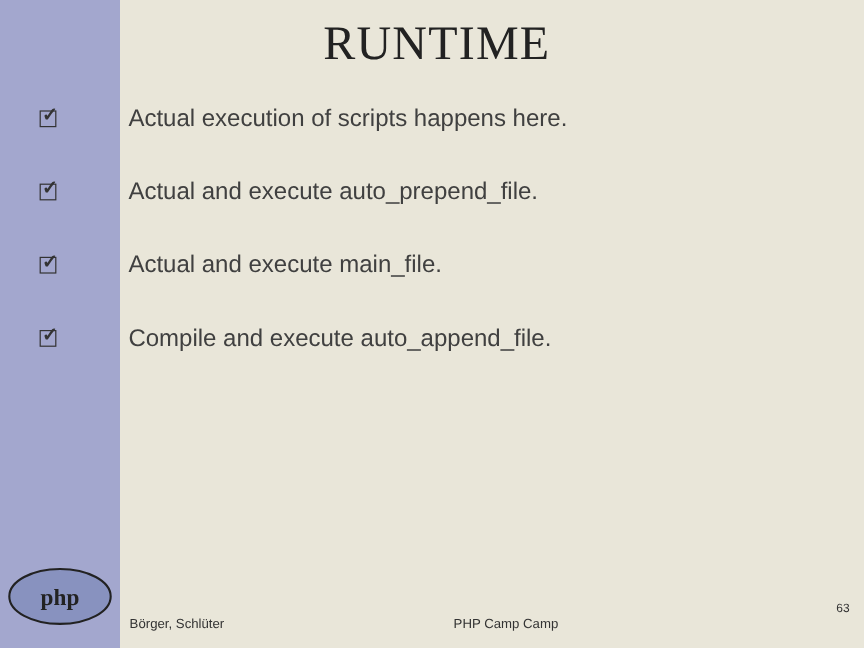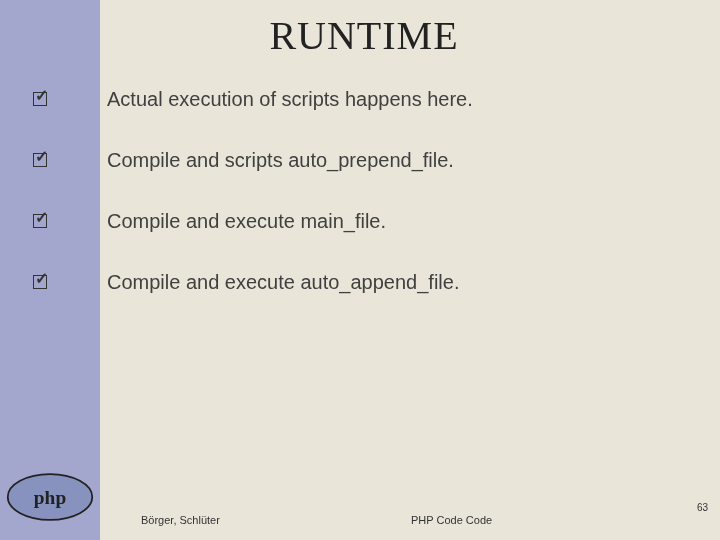--- a/index.html
+++ b/index.html
@@ -67,21 +67,21 @@
   }
   .footer {
     position: absolute;
     left: 108px;
     bottom: 14px;
     width: 600px;
     display: flex;
     font-size: 11px;
     color: #333;
   }
-  .footer-left { flex: 0 0 230px; margin-left: 33px; }
+  .footer-left { flex: 0 0 230px; }
   .footer-center { flex: 1 1 auto; text-align: left; padding-left: 40px; }
   .footer-right {
     position: absolute;
     right: 12px; bottom: 27px;
     font-size: 10px;
     color: #333;
   }
 </style>
 </head>
 <body>
@@ -96,40 +96,40 @@
       <div class="check-box"></div>
         <div class="check-mark">✓</div>
     </div>
     <div class="bullet-text">Actual execution of scripts happens here.</div>
   </div>
   <div class="bullet-row">
     <div class="check">
       <div class="check-box"></div>
         <div class="check-mark">✓</div>
     </div>
-    <div class="bullet-text">Compile and scripts auto_prepend_file.</div>
+    <div class="bullet-text">Actual and execute auto_prepend_file.</div>
   </div>
   <div class="bullet-row">
     <div class="check">
       <div class="check-box"></div>
         <div class="check-mark">✓</div>
     </div>
-    <div class="bullet-text">Compile and execute main_file.</div>
+    <div class="bullet-text">Actual and execute main_file.</div>
   </div>
   <div class="bullet-row">
     <div class="check">
       <div class="check-box"></div>
         <div class="check-mark">✓</div>
     </div>
     <div class="bullet-text">Compile and execute auto_append_file.</div>
   </div>
 </div>
 
 <svg class="logo" viewBox="0 0 100 56">
   <ellipse cx="50" cy="28" rx="48" ry="26" fill="#8892BF" stroke="#222" stroke-width="2"></ellipse>
   <text x="50" y="36" text-anchor="middle" font-family="Verdana" font-size="22" font-weight="bold" fill="#222">php</text>
 </svg>
 
 <div class="footer">
   <div class="footer-left">Börger, Schlüter</div>
-  <div class="footer-center">PHP Code Code</div>
+  <div class="footer-center">PHP Camp Camp</div>
 </div>
 <div class="footer-right">63</div>
 
 </body></html>

